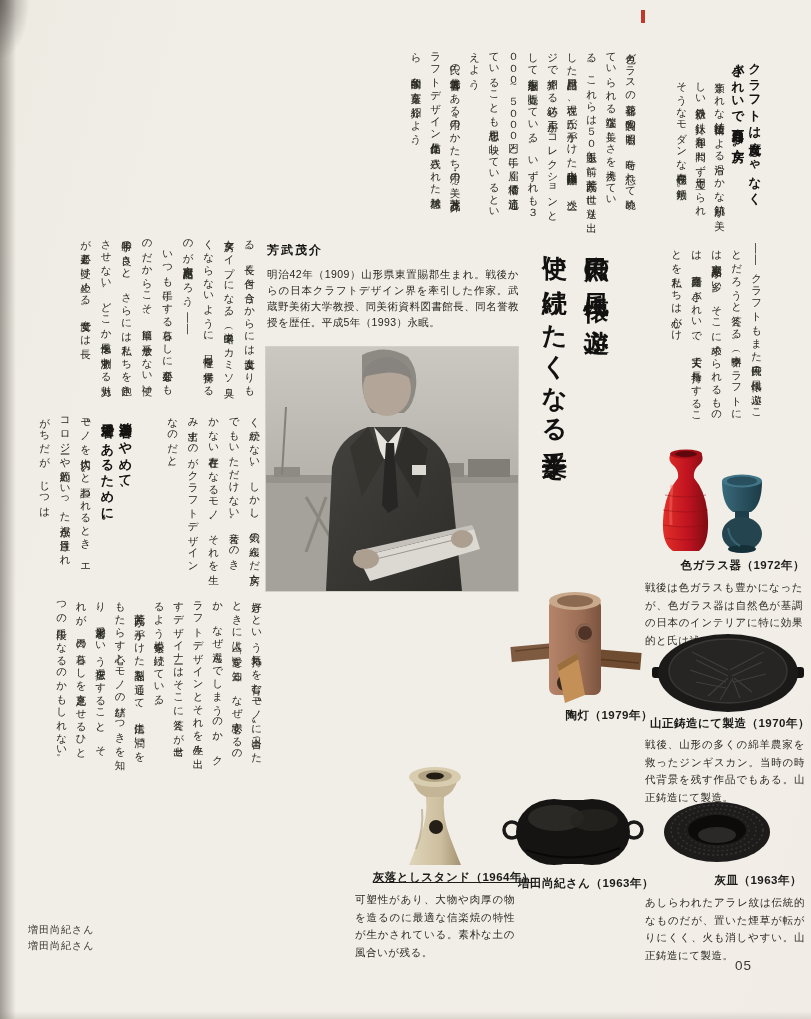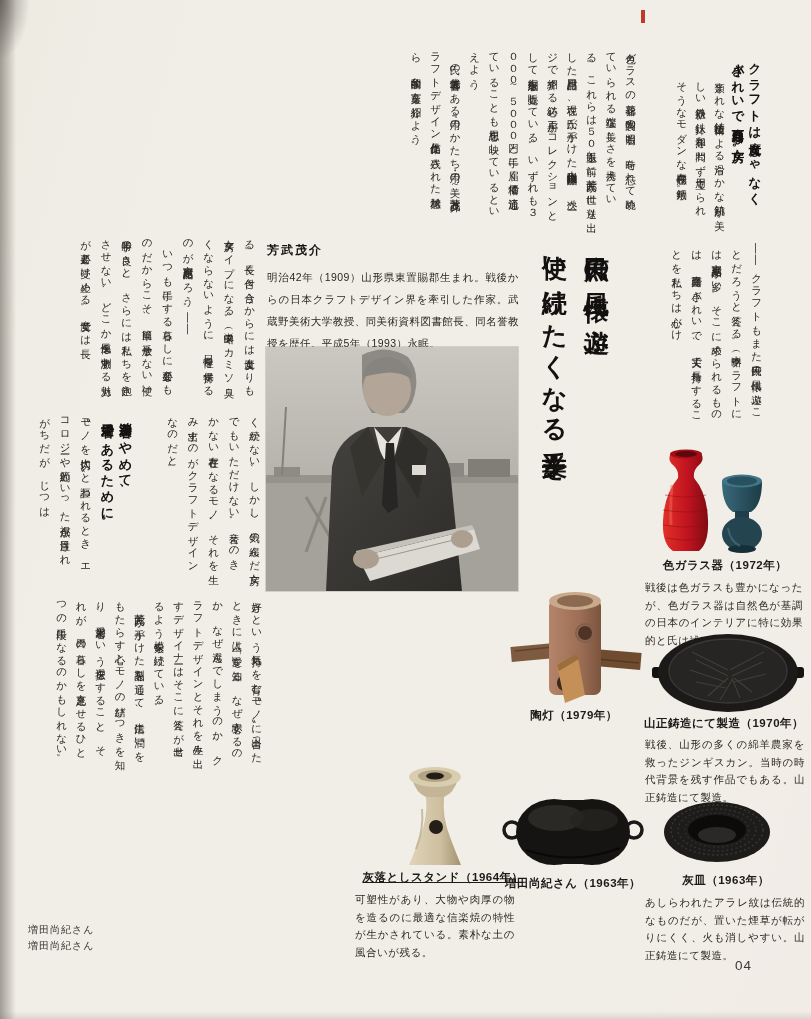--- a/index.html
+++ b/index.html
@@ -48,35 +48,35 @@
     right:171px; top:45px; height:172px; width:314px;
     font-size:10.5px; line-height:19.5px; letter-spacing:.8px; color:#26251f;
   }
   .main-hl {
     right:193px; top:236px; height:345px;
     font-size:25px; font-weight:bold; line-height:42px; letter-spacing:3px;
     color:#121110;
   }
   .profile { left:267px; top:242px; width:252px; }
   .profile .nm { font-size:12px; font-weight:bold; letter-spacing:2px; margin-bottom:7px; color:#131210; }
-  .profile .bio { font-size:10.5px; line-height:22px; letter-spacing:.4px; color:#28271f; text-align:justify; }
+  .profile .bio { font-size:10.5px; line-height:16px; letter-spacing:.4px; color:#28271f; text-align:justify; }
 
   .photo { left:266px; top:347px; width:252px; height:244px; background:#b9b6b0; box-shadow:0 0 0 1px rgba(120,115,105,.25); }
 
   .band { font-size:10.5px; line-height:20.5px; letter-spacing:1px; color:#26251f; }
   .band1 { left:30px; top:232px; height:160px; width:230px; }
   .band2 { left:155px; top:410px; height:160px; width:110px; }
   .h2 {
     left:98px; top:412px; height:148px;
     font-size:13px; font-weight:bold; line-height:18px; letter-spacing:1.5px; color:#141311;
   }
   .band2b { left:14px; top:410px; height:160px; width:82px; }
   .band3 { left:8px; top:594px; height:170px; width:258px; line-height:19.5px; }
 
-  .prod-title { font-size:11.5px; font-weight:bold; text-align:center; letter-spacing:.5px; color:#1c1b18; }
+  .prod-title { font-size:11.5px; font-weight:bold; text-align:right; letter-spacing:.5px; color:#1c1b18; }
   .prod-cap { font-size:10.5px; line-height:17.5px; letter-spacing:.5px; color:#2a2922; text-align:justify; }
 
   .credit { left:28px; top:922px; font-size:10px; line-height:16px; letter-spacing:1px; color:#33322c; }
   .pageno { left:735px; top:958px; font-size:13.5px; letter-spacing:1px; color:#3a3935; }
   .regmark { left:641px; top:10px; width:4px; height:13px; background:#c0392f; }
 </style>
 </head>
 <body>
 
 <div class="page">
@@ -315,18 +315,18 @@
     </svg>
   </div>
   <div class="abs prod-title" style="left:650px; top:873px; width:152px;">灰皿（1963年）</div>
   <div class="abs prod-cap" style="left:645px; top:894px; width:160px;">あしらわれたアラレ紋は伝統的なものだが、置いた煙草が転がりにくく、火も消しやすい。山正鋳造にて製造。</div>
 
   <div class="abs credit">
     <div>増田尚紀さん</div>
     <div>増田尚紀さん</div>
   </div>
 
-  <div class="abs pageno">04</div>
+  <div class="abs pageno">05</div>
 
   <div class="scan-left"></div>
   <div class="scan-corner"></div>
   <div class="scan-bottom"></div>
 </div>
 
 </body></html>

